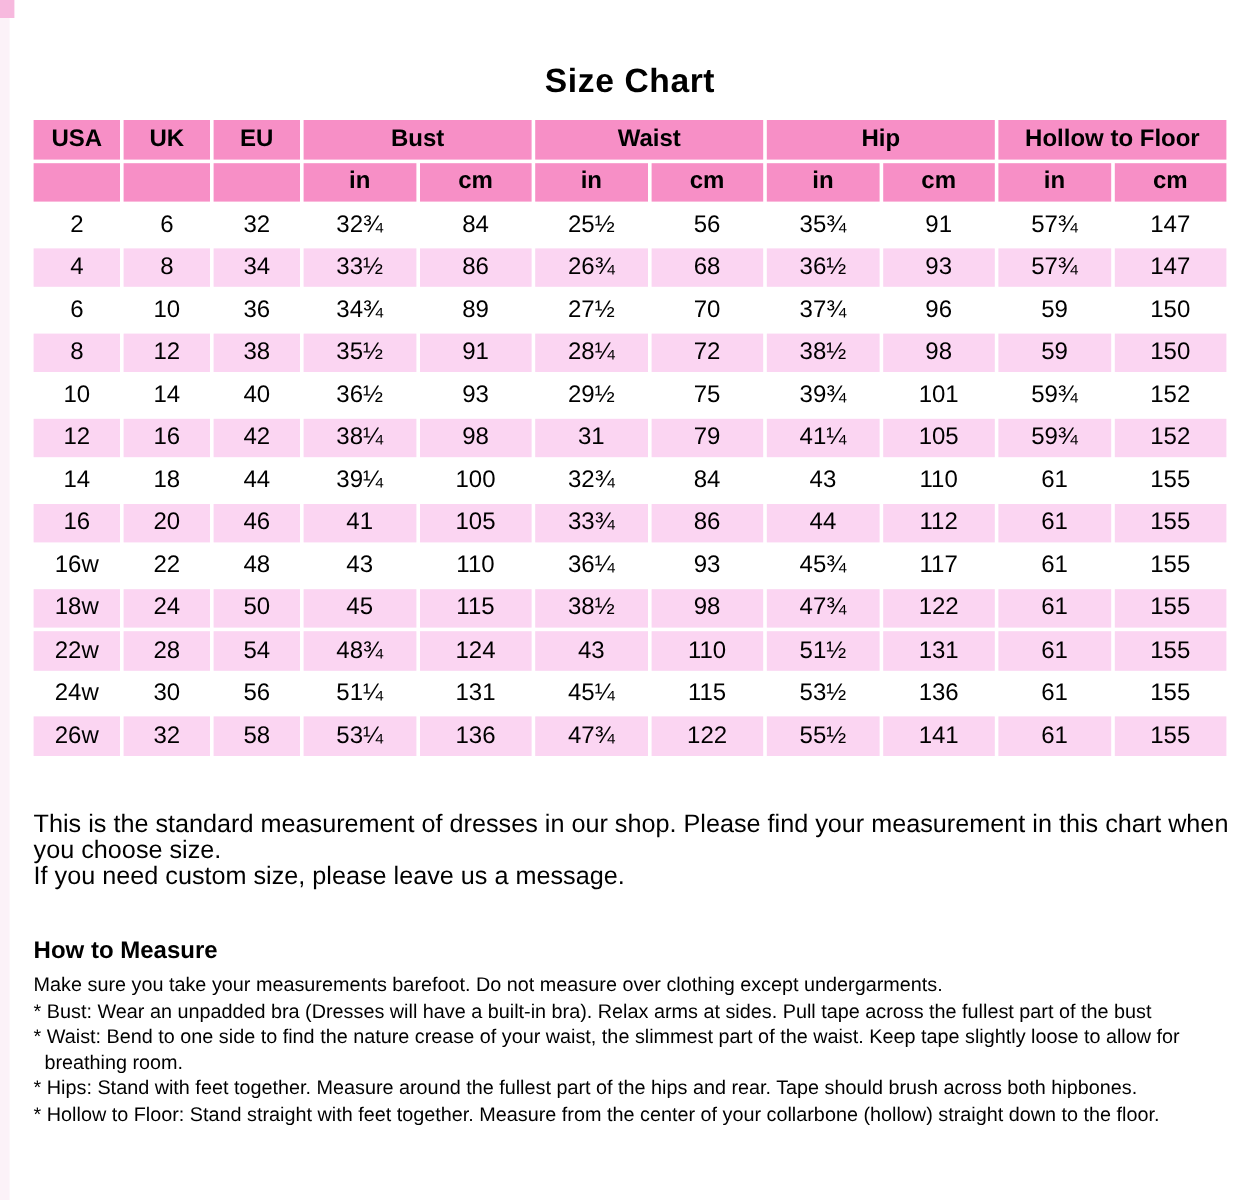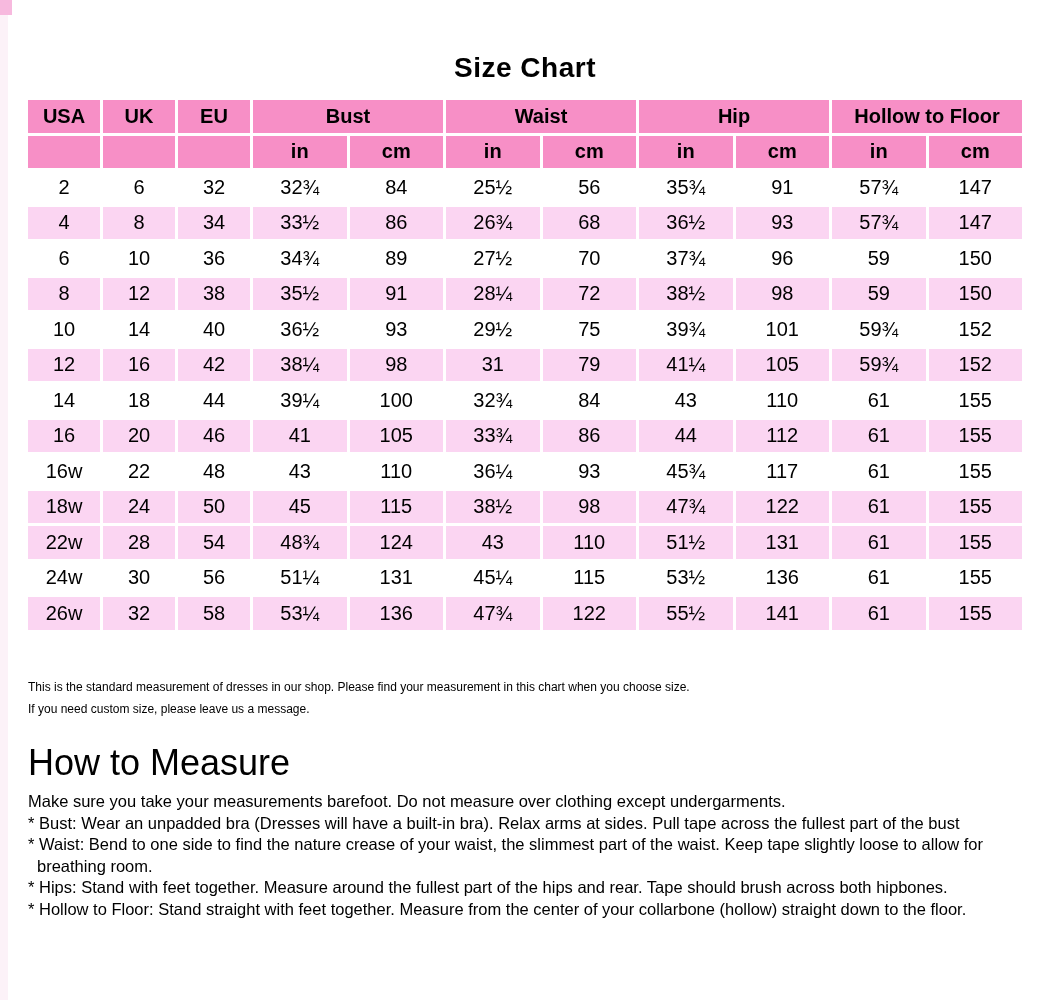--- a/index.html
+++ b/index.html
@@ -63,27 +63,27 @@
     text-align: center;
   }
   tr.row-white td { background: var(--row-white); }
   tr.row-pink  td { background: var(--row-pink); }
   .below-table {
     position: absolute;
     left: 28px; top: 676px;
     width: 1000px;
   }
   .note-line {
-    font-size: 12px;
+    font-size: 21px;
     line-height: 22px;
   }
   .htm-heading {
-    font-size: 36px;
-    font-weight: normal;
-    margin-top: 22px;
+    font-size: 20px;
+    font-weight: bold;
+    margin-top: 39px;
     margin-bottom: 7px;
   }
   .htm-line {
     font-size: 16.5px;
     line-height: 21.5px;
     padding-left: 9px;
     text-indent: -9px;
     max-width: 992px;
   }
 </style>

